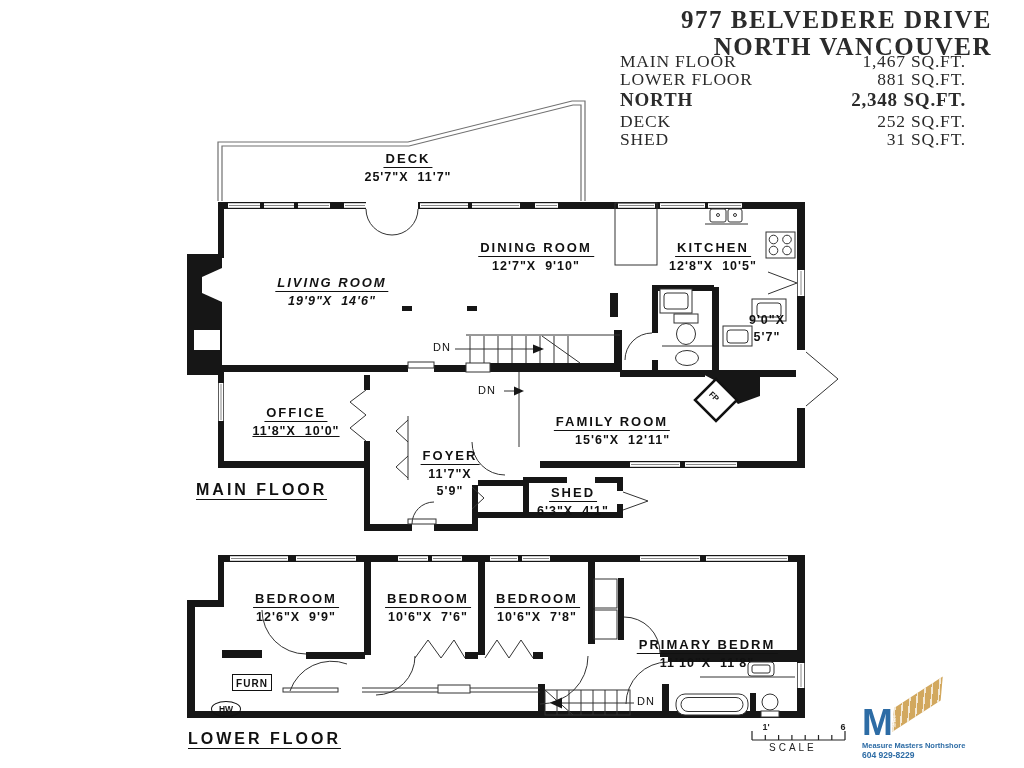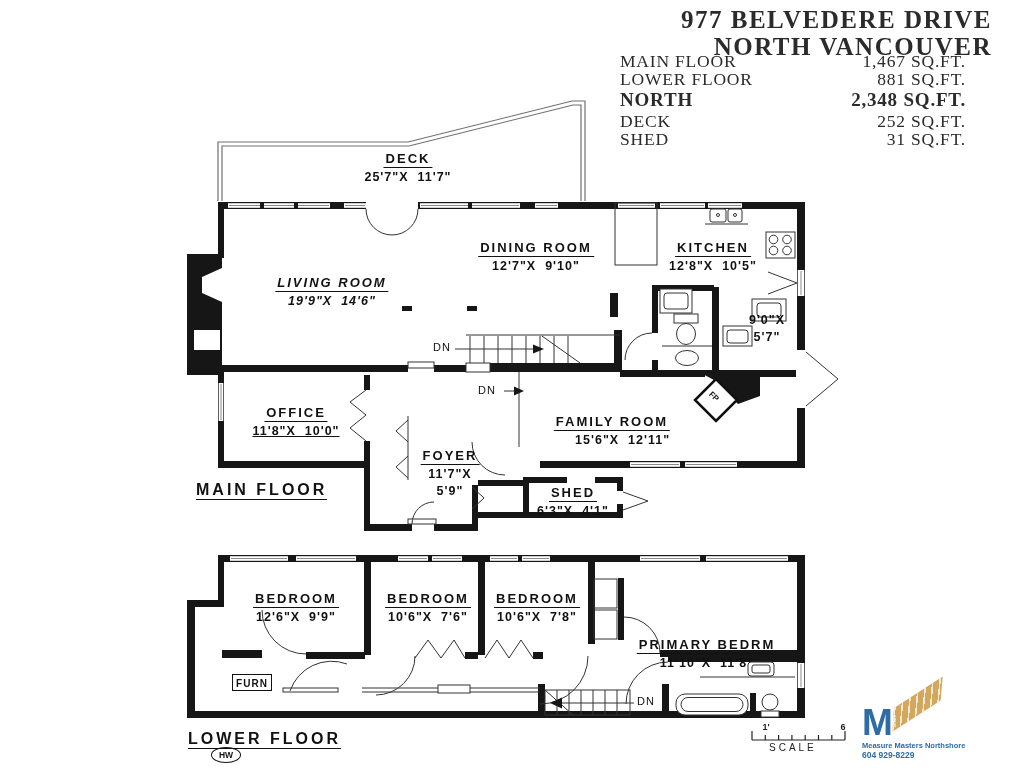--- a/index.html
+++ b/index.html
@@ -389,21 +389,21 @@
   </div>
   <div class="floorlabel" style="left:188px;top:730px;">
     <span>LOWER FLOOR</span>
   </div>
 
   <div class="dn" style="left:425px;top:341px;width:26px;text-align:right;">DN</div>
   <div class="dn" style="left:478px;top:384px;">DN</div>
   <div class="dn" style="left:637px;top:695px;">DN</div>
   <div class="boxlabel fp" style="left:700px;top:392px;width:28px;font-size:8px;">FP</div>
   <div class="boxlabel" style="left:232px;top:674px;width:40px;height:17px;line-height:17px;font-size:10px;border:1.2px solid #111;box-sizing:border-box;letter-spacing:1px;">FURN</div>
-  <div class="boxlabel" style="left:211px;top:701px;width:30px;height:16px;line-height:15px;font-size:8.5px;border:1.2px solid #111;border-radius:50%;box-sizing:border-box;margin-top:46px;">HW</div>
+  <div class="boxlabel" style="left:211px;top:701px;width:30px;height:16px;line-height:15px;font-size:8.5px;border:1.2px solid #111;border-radius:50%;box-sizing:border-box;">HW</div>
 
   <div class="scale-num" style="left:757px;top:722px;width:18px;">1'</div>
   <div class="scale-num" style="left:836px;top:722px;width:14px;">6</div>
   <div class="scale-cap">SCALE</div>
 
   <div class="logo">
     <div class="logo-ruler"></div>
     <div class="logo-m">M</div>
     <div class="logo-digits">12345</div>
     <div class="logo-company">Measure Masters Northshore</div>

